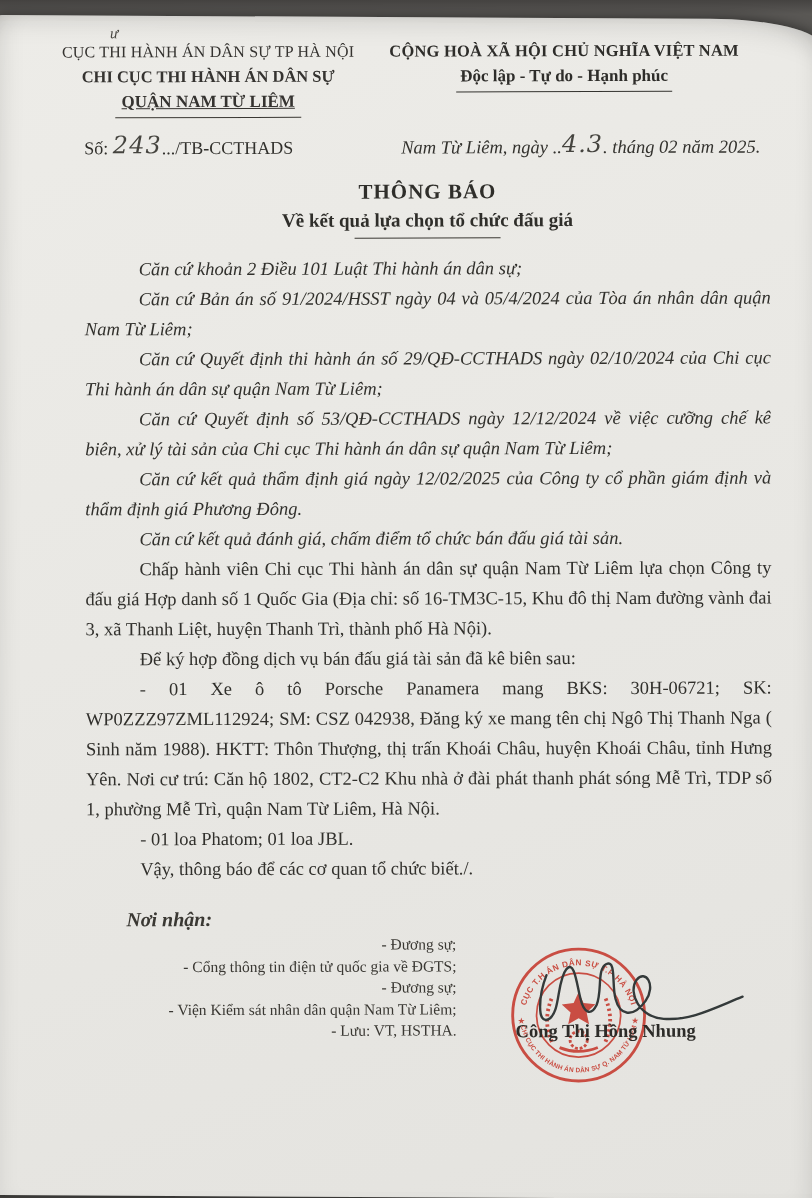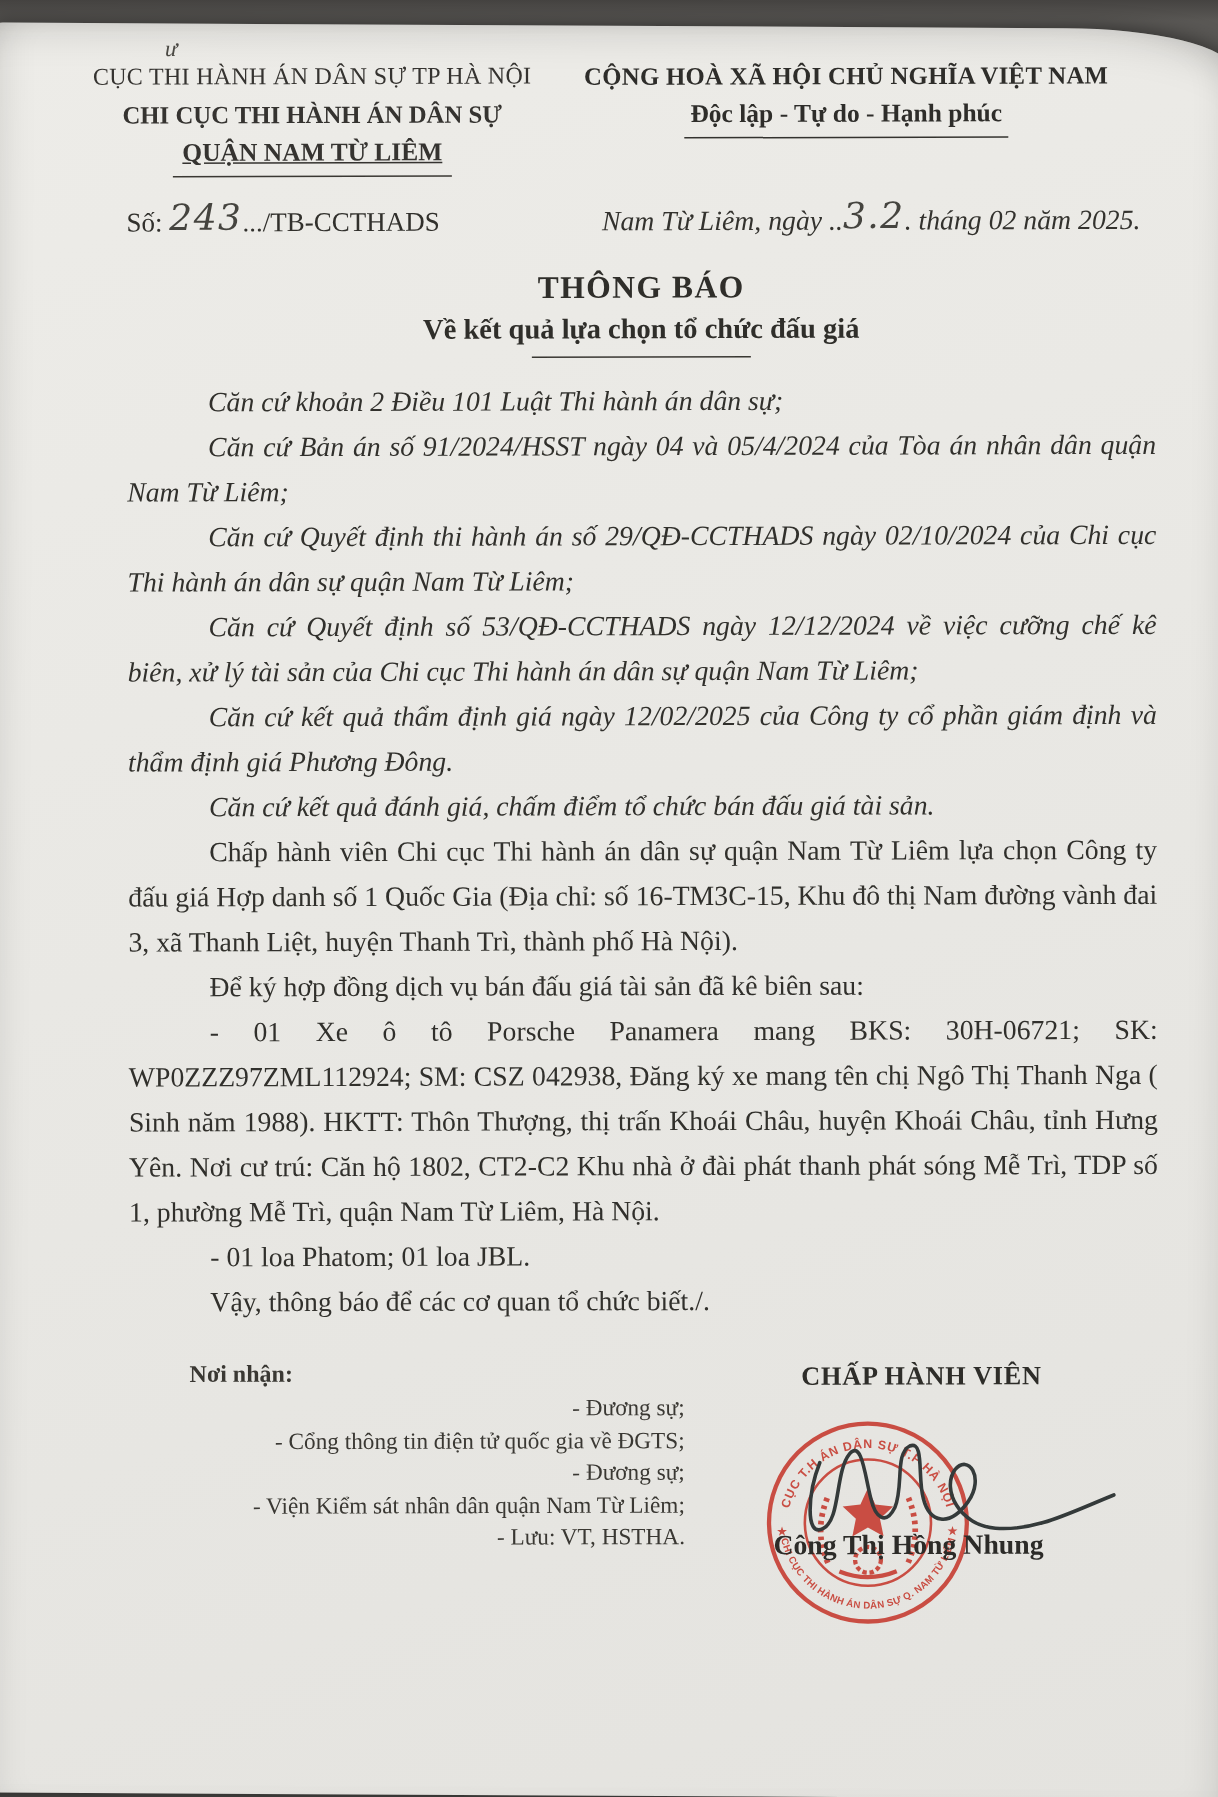--- a/index.html
+++ b/index.html
@@ -49,21 +49,21 @@
   .title .rule{width:146px;height:0;border-bottom:1.6px solid #3a3833;margin:6px auto 0 auto;}
 
   
   .bodytext{margin-top:15px;font-size:18.5px;line-height:30px;text-align:justify;color:#31302c;}
   .bodytext p{margin:0;text-indent:54px;}
   .bodytext p.i{font-style:italic;}
 
   
   .footer{display:flex;margin-top:24px;}
   .recips{width:330px;margin-left:40px;color:#3a3833;}
-  .recips .rlabel{font-size:16px;font-weight:bold;margin-bottom:3px;}
+  .recips .rlabel{font-size:20px;font-weight:bold;font-style:italic;margin-bottom:3px;}
   .recips .ritem{font-size:15.5px;line-height:21.5px;text-align:right;}
   .recips .ritem:first-of-type{font-style:italic;}
   .sign{position:relative;flex:1;height:215px;}
   .sign-title{text-align:center;font-size:17.5px;font-weight:bold;letter-spacing:.5px;color:#2e2d29;}
   .stamp{position:absolute;top:22px;left:36px;mix-blend-mode:multiply;opacity:.88;}
   .sig{position:absolute;top:26px;left:48px;}
   .signer{position:absolute;top:114px;left:-6px;width:310px;text-align:center;
           font-size:18.5px;font-weight:bold;color:#2c2b28;}
 </style>
 </head>
@@ -85,21 +85,21 @@
         <div><span class="l2">Độc lập - Tự do - Hạnh phúc</span></div>
       </div>
     </div>
 
     <div class="numrow">
       <div class="num">
         <span>Số:</span>
         <span class="hand">243</span><span>.../TB-CCTHADS</span>
       </div>
       <div class="placedate">
-        <span>Nam Từ Liêm, ngày ..</span><span class="hand">3.2</span><span>. tháng 02 năm 2025.</span>
+        <span>Nam Từ Liêm, ngày ..</span><span class="hand">4.3</span><span>. tháng 02 năm 2025.</span>
       </div>
     </div>
 
     <div class="title">
       <div class="t1">THÔNG BÁO</div>
       <div class="t2">Về kết quả lựa chọn tổ chức đấu giá</div>
       <div class="rule"></div>
     </div>
 
     <div class="bodytext">
@@ -120,21 +120,20 @@
       <div class="recips">
         <div class="rlabel">Nơi nhận:</div>
         <div class="ritem">- Đương sự;</div>
         <div class="ritem">- Cổng thông tin điện tử quốc gia về ĐGTS;</div>
         <div class="ritem">- Đương sự;</div>
         <div class="ritem">- Viện Kiểm sát nhân dân quận Nam Từ Liêm;</div>
         <div class="ritem">- Lưu: VT, HSTHA.</div>
       </div>
 
       <div class="sign">
-        <div class="sign-title">CHẤP HÀNH VIÊN</div>
 
         <svg class="stamp" width="172" height="172" viewBox="0 0 180 180">
           <g fill="none" stroke="#c5382c">
             <circle cx="90" cy="90" r="69" stroke-width="3"></circle>
             <circle cx="90" cy="90" r="44" stroke-width="1.8"></circle>
           </g>
           <defs>
             <path id="arcTop" d="M 33 95 A 57 57 0 1 1 147 95"></path>
             <path id="arcBot" d="M 28 88 A 60 60 0 0 0 152 88"></path>
           </defs>

